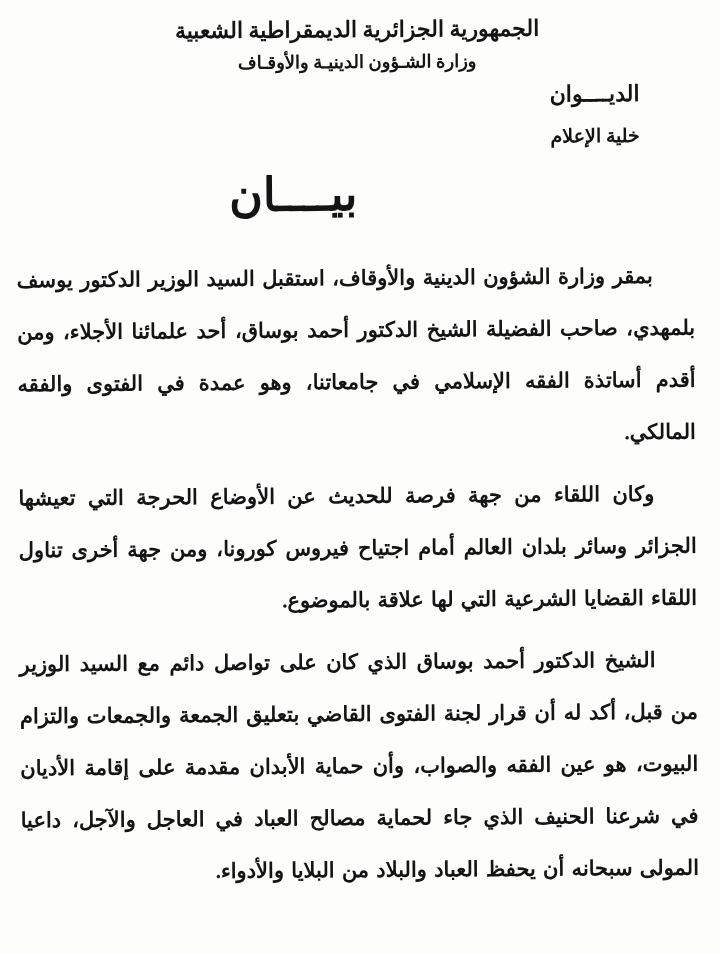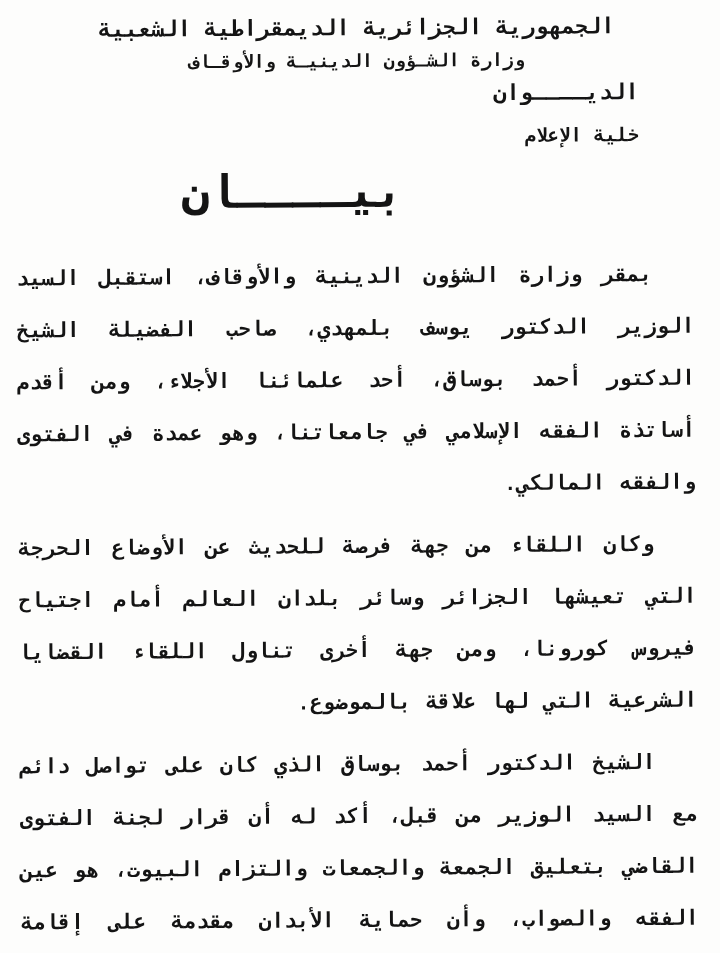--- a/index.html
+++ b/index.html
@@ -4,21 +4,21 @@
 <style>
   html, body { margin: 0; padding: 0; background: #e8e8e8; }
   .page {
     position: relative;
     width: 720px;
     height: 953px;
     margin: 0 auto;
     background: #fdfdfc;
     overflow: hidden;
     direction: rtl;
-    font-family: Liberation Mono, monospace;
+    font-family: Liberation Serif, serif;
     color: #141414;
     font-weight: 700;
   }
   .content {
     transform: rotate(-0.4deg);
     transform-origin: 50% 50%;
   }
   .center-head { text-align: center; padding-top: 16px; }
   .republic-line { font-size: 22px; line-height: 28px; }
   .ministry-line { font-size: 18px; line-height: 24px; margin-top: 6px; }

